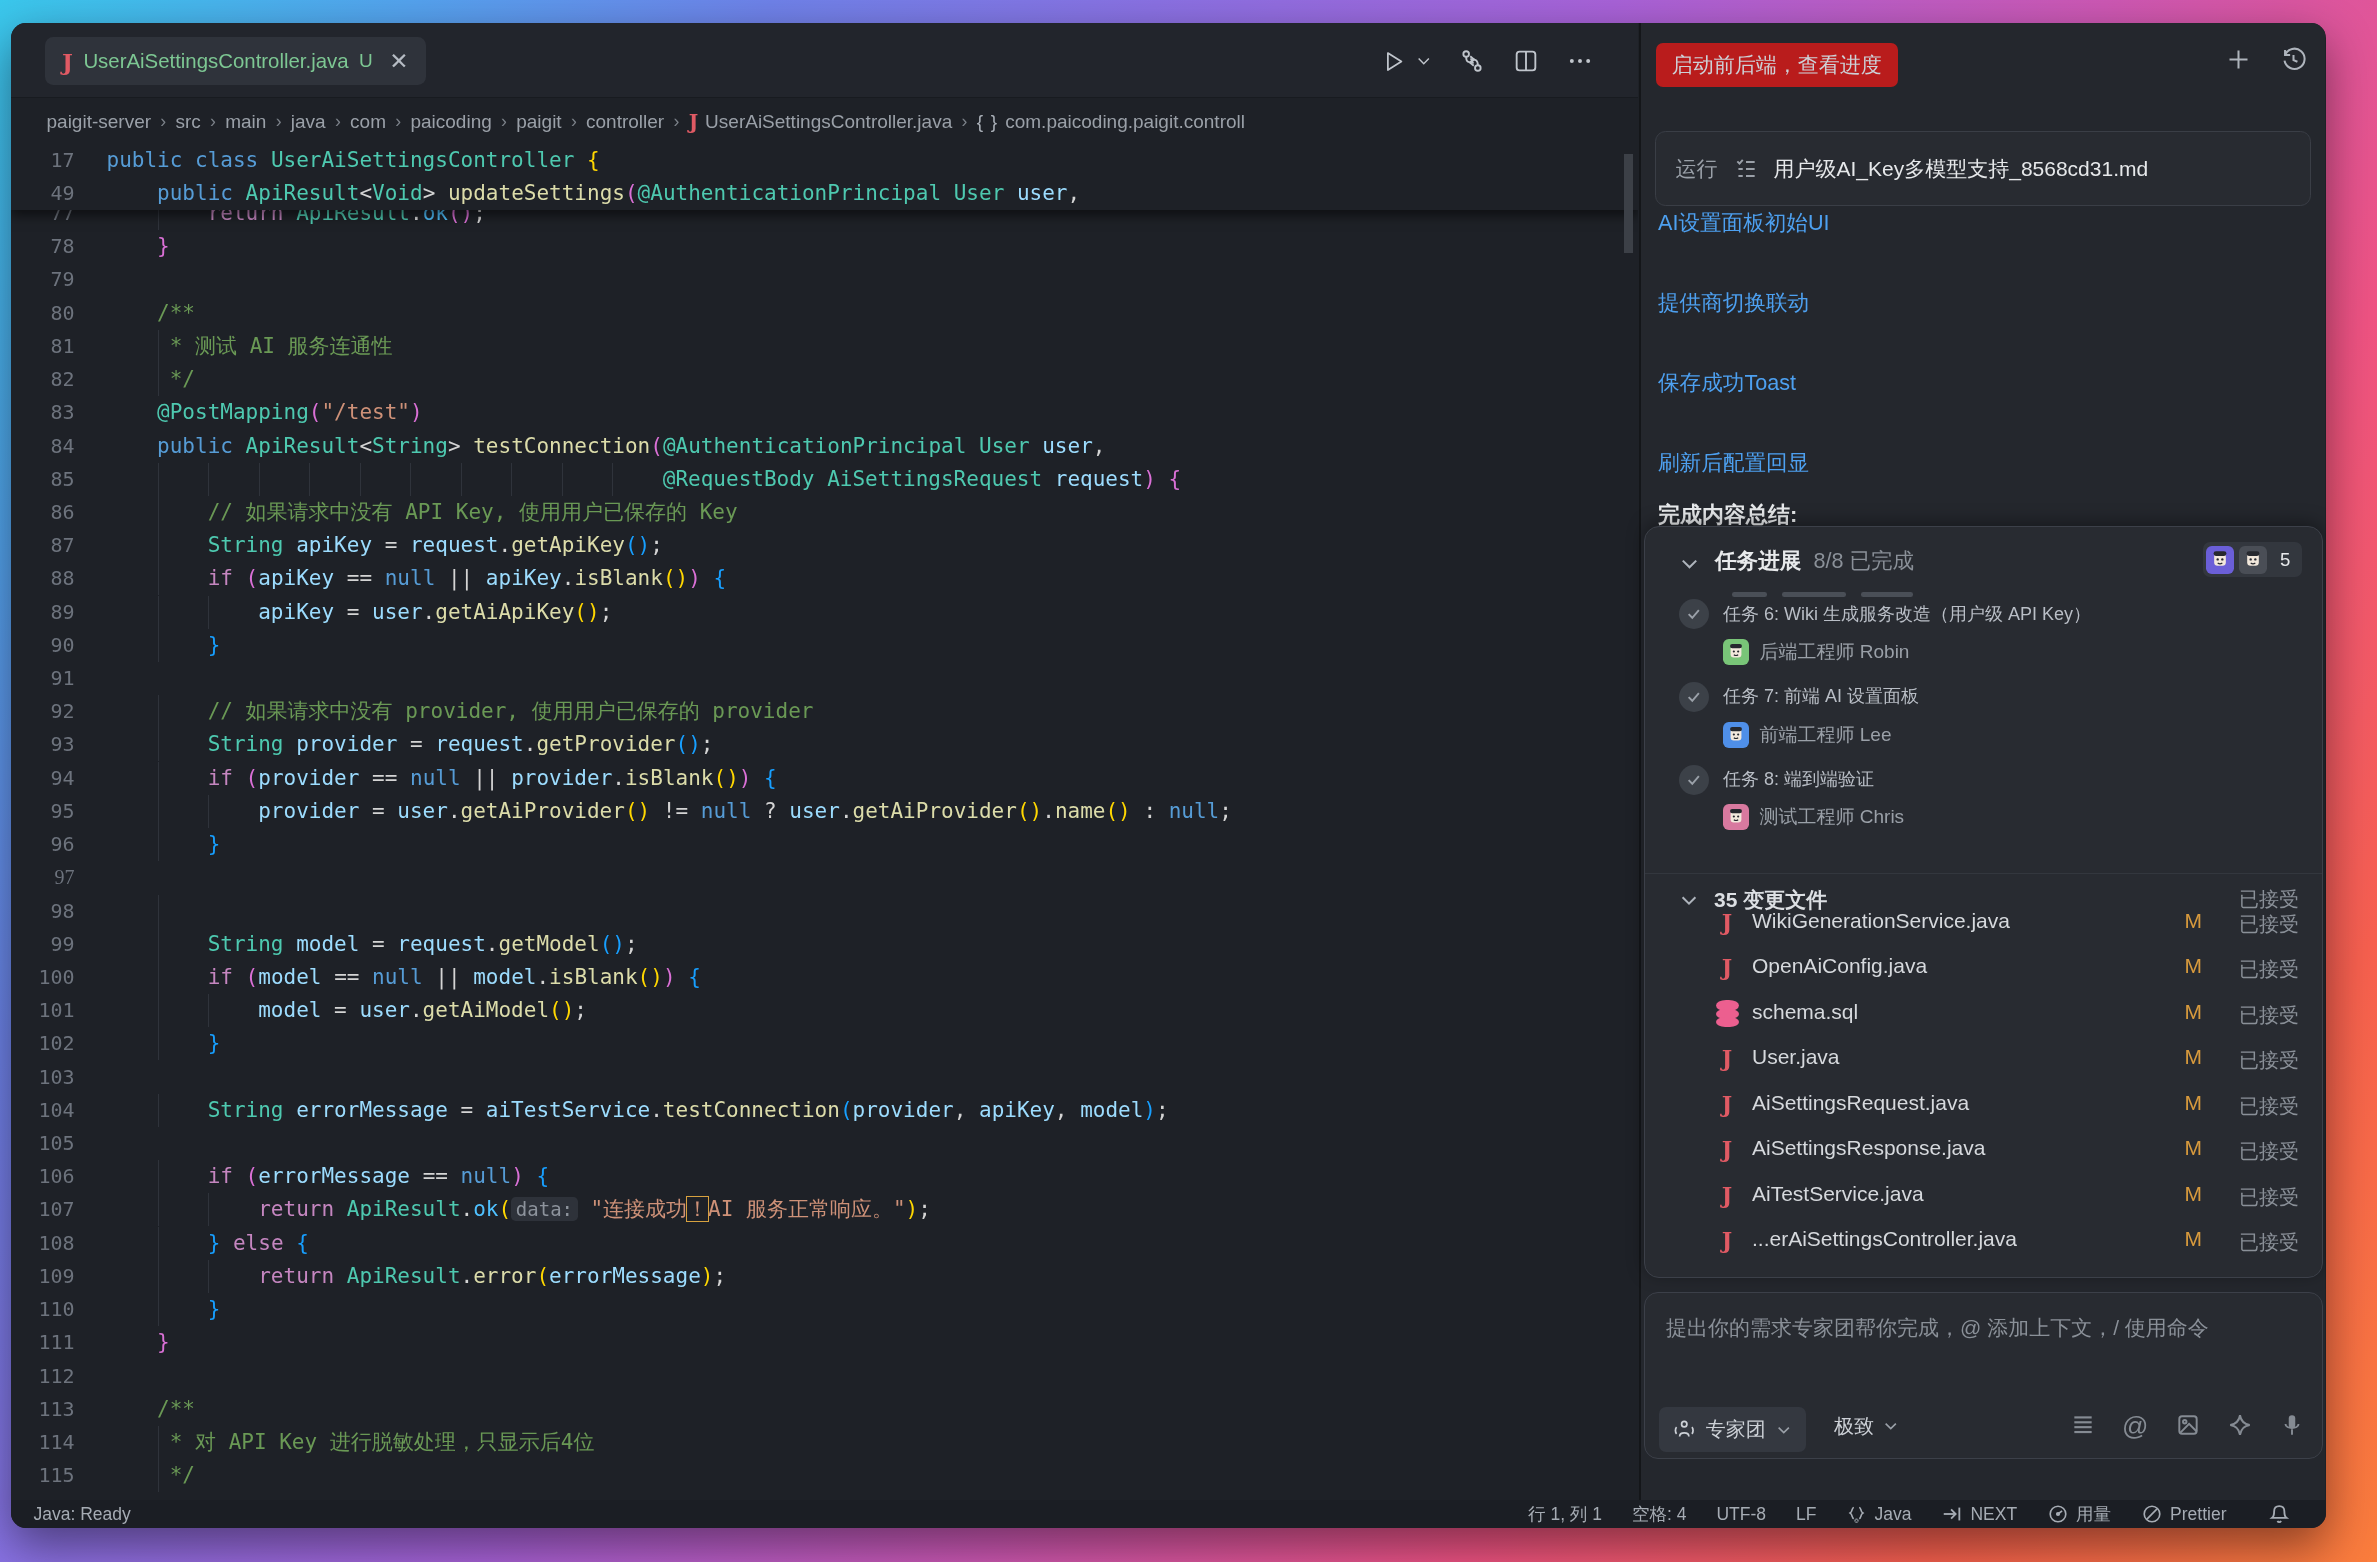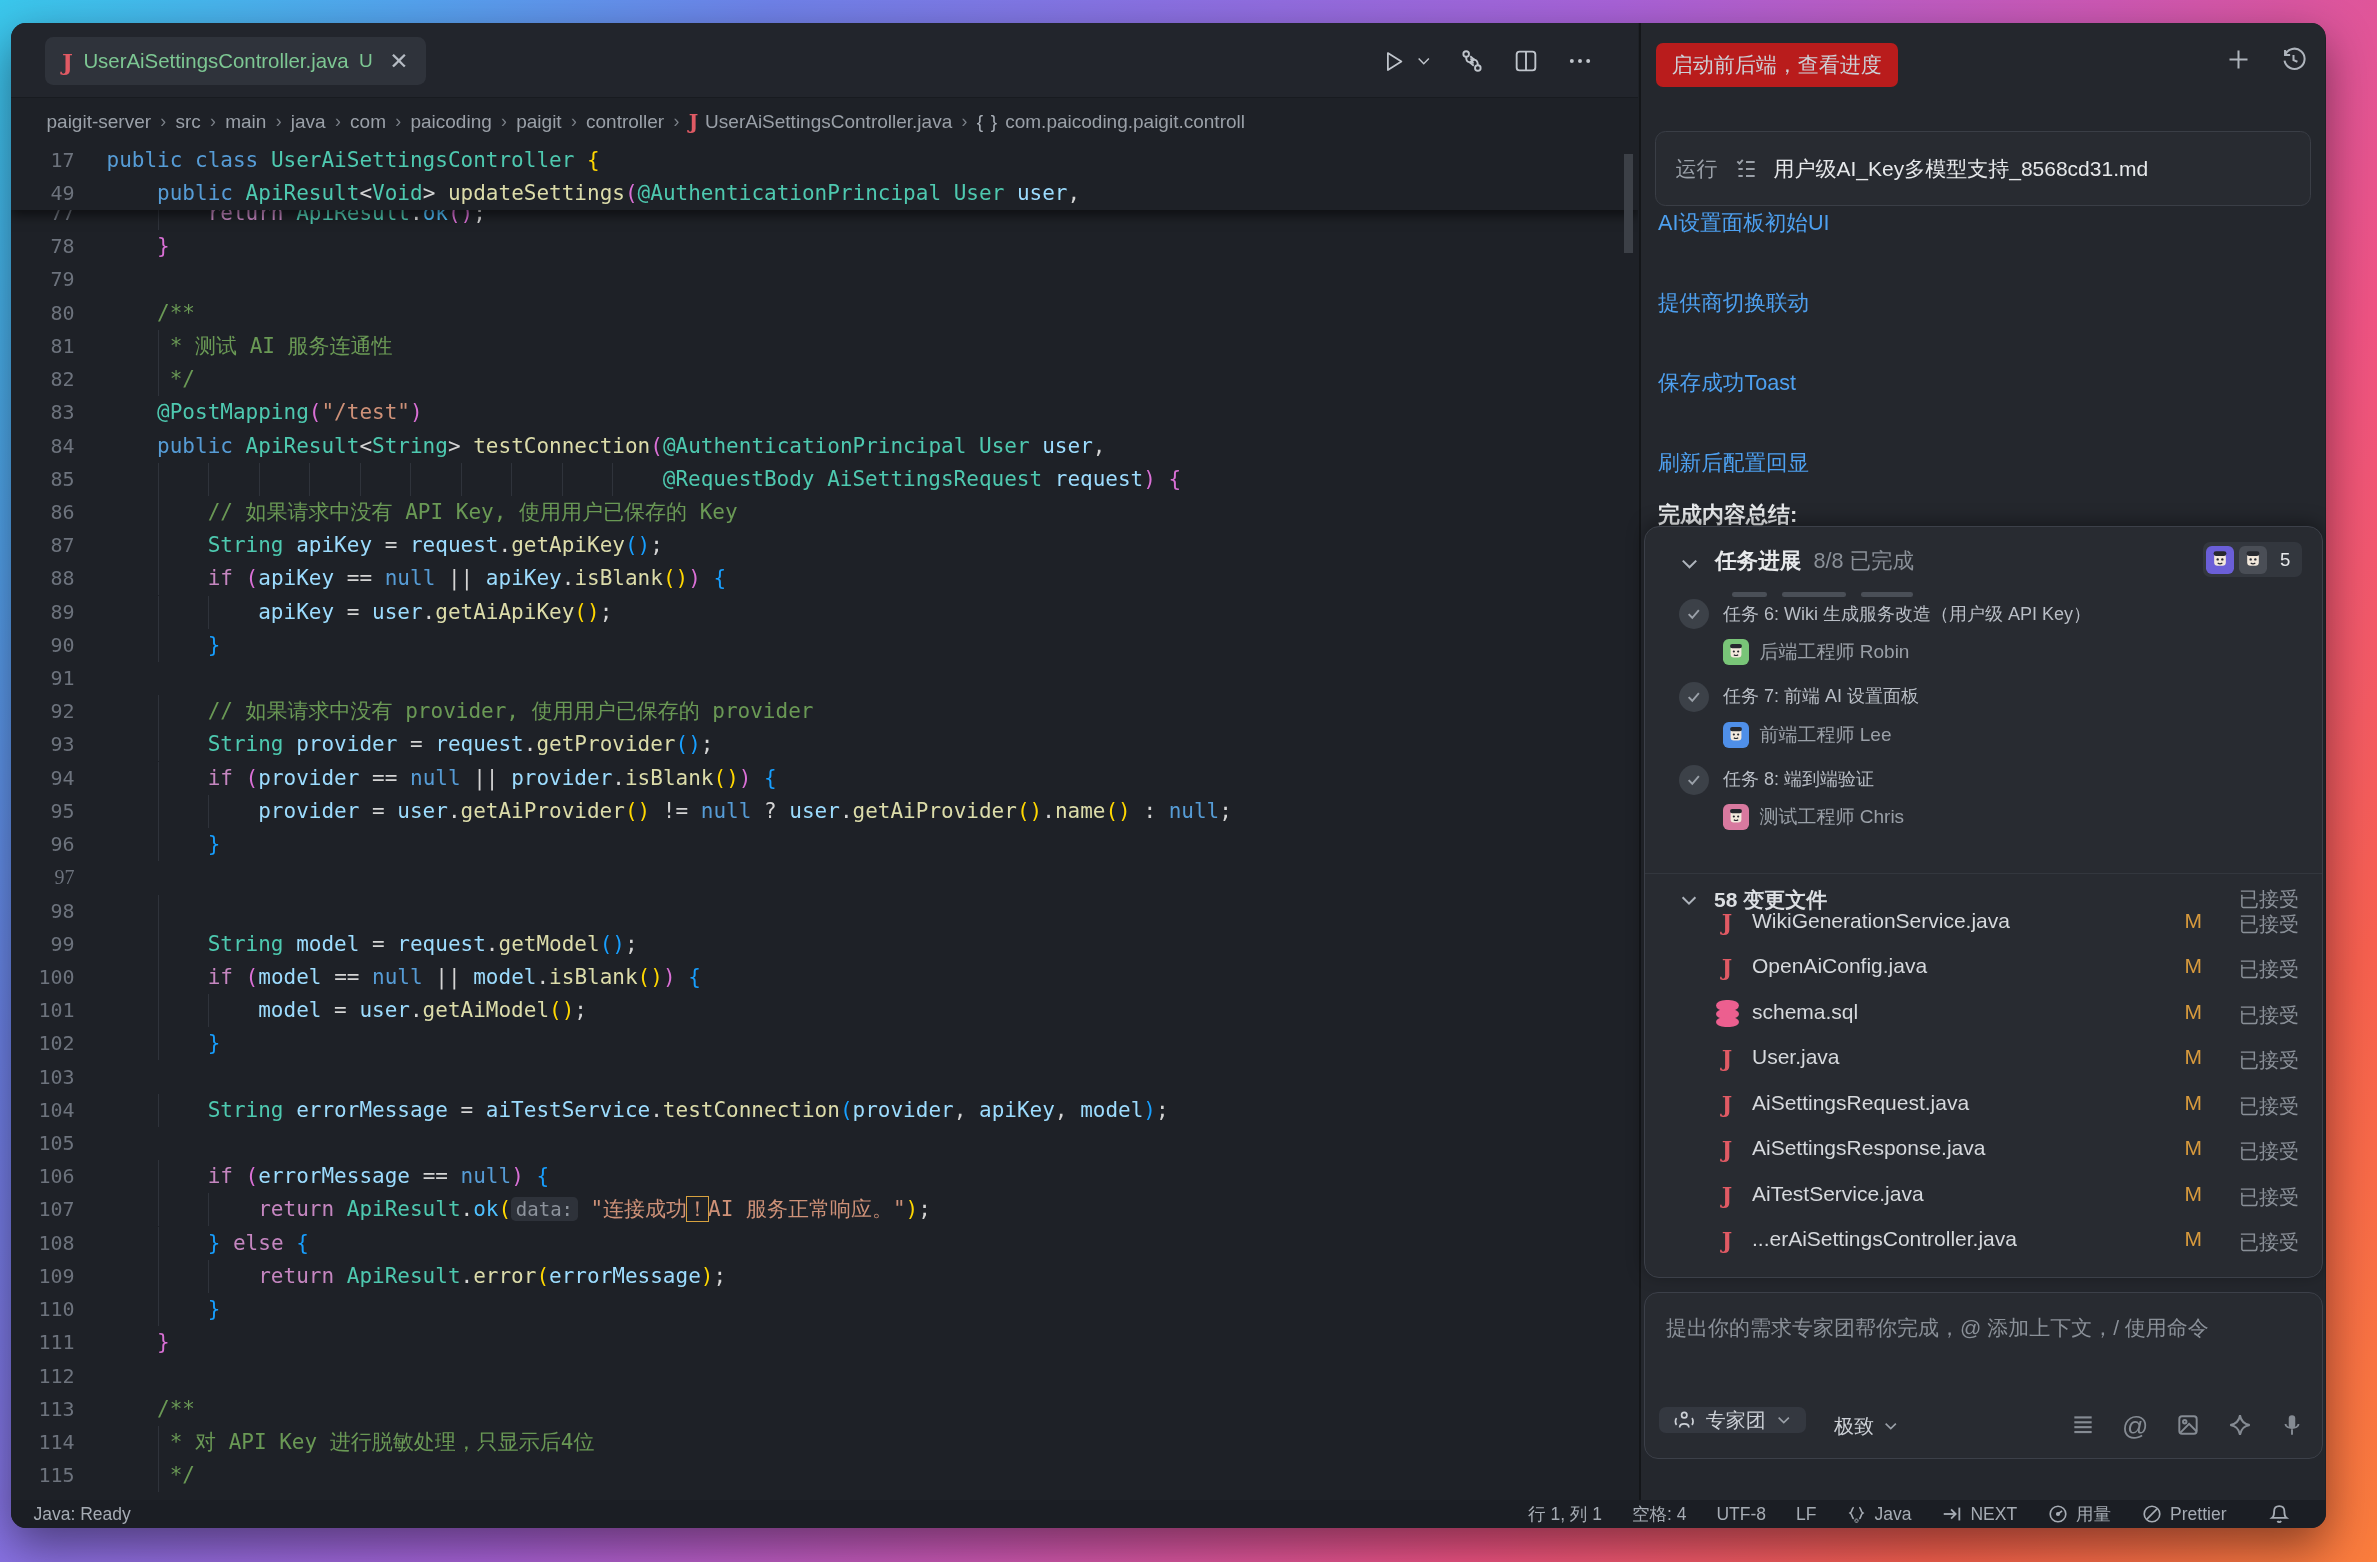--- a/index.html
+++ b/index.html
@@ -91,21 +91,21 @@
   .file-row .f-m { position:absolute; right:120px; top:9.3px; color:#d79a3d; font-size:21px; }
   .file-row .f-st { position:absolute; right:23px; top:10.5px; color:#8a9098; font-size:20px; }
   .db-icon { position:relative; width:23px; height:28px; margin-top:1.2px; display:inline-block; }
   .db-icon i { position:absolute; left:0; width:23px; height:10.5px; background:#ec5f8f; border-radius:50%/60%; }
   .db-icon i:nth-child(1){top:0;} .db-icon i:nth-child(2){top:8.2px;} .db-icon i:nth-child(3){top:16.3px;}
 
   .input-box { position:absolute; left:3.5px; top:1269px; width:679px; height:167px; background:#282b31;
     border:1.2px solid #3c4049; border-radius:14px; z-index:4; }
   .input-ph { position:absolute; left:21px; top:21px; color:#8a9098; font-size:21px; white-space:nowrap; overflow:hidden; width:641px; }
   .input-row { position:absolute; left:14px; right:17.5px; bottom:13px; height:38px; }
-  .team-chip { position:absolute; left:0; top:0; height:26px; background:#343840; border-radius:7px;
+  .team-chip { position:absolute; left:0; top:0; height:45px; background:#343840; border-radius:7px;
     display:flex; align-items:center; gap:9.3px; padding:0 13px; color:#cdd1d7; font-size:20px; }
   .mode-sel { position:absolute; left:175px; top:0; height:38px; display:flex; align-items:center; gap:8.2px; color:#cdd1d7; font-size:20px; }
   .in-icons { position:absolute; right:0; top:0; height:38px; display:flex; align-items:center; gap:26px; }
 
   .check-circle { width:30px; height:30px; border-radius:50%; background:#3c4148; display:flex; align-items:center; justify-content:center; }
 </style>
 </head>
 <body>
 
 <div class="desktop">
@@ -348,21 +348,21 @@
                 </svg></span>
               <span>测试工程师 Chris</span>
             </div>
           </div>
         <div class="files-head">
           <span style="position:absolute;left:33px;top:15px;">
             <svg width="22" height="22" viewBox="0 0 24 24" fill="none" stroke="#aeb4bc" stroke-width="2.2">
                 <path d="M5 9 L12 16 L19 9"></path>
               </svg>
           </span>
-          <span class="files-title">58 变更文件</span>
+          <span class="files-title">35 变更文件</span>
           <span class="files-accepted">已接受</span>
         </div>
         <div id="file-list">
             <div class="file-row" style="top: 373px;">
               <span class="f-ic"><span class="f-j">J</span></span>
               <span class="f-name">WikiGenerationService.java</span>
               <span class="f-m">M</span>
               <span class="f-st">已接受</span>
             </div>
             <div class="file-row" style="top: 418px;">

